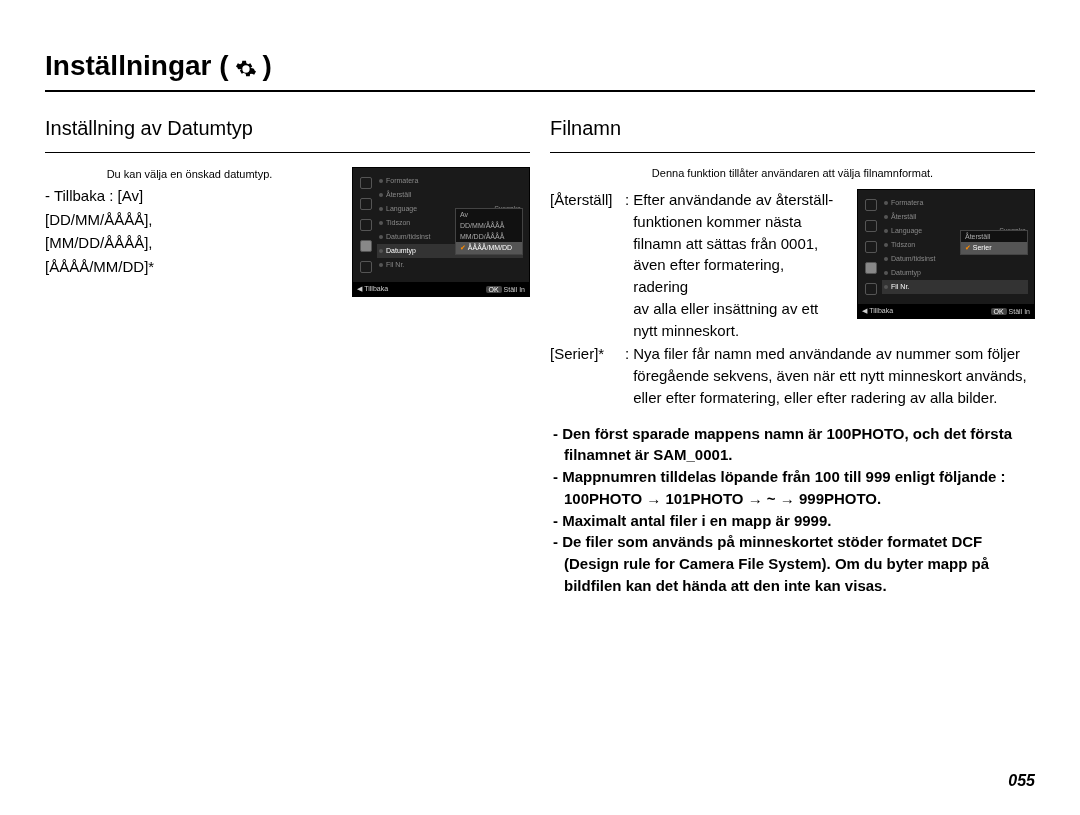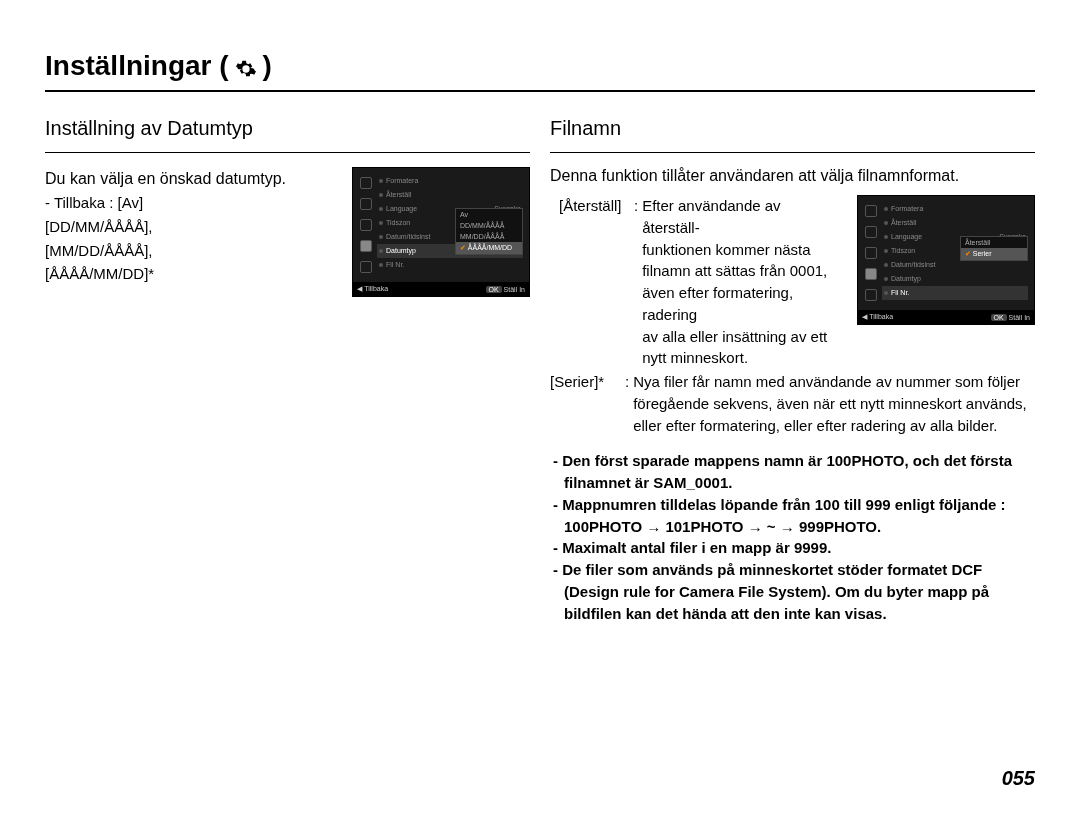--- a/index.html
+++ b/index.html
@@ -4,31 +4,31 @@
 <style>
   * { margin: 0; padding: 0; box-sizing: border-box; }
   body { font-family: Arial, Helvetica, sans-serif; background: #fff; color: #000; }
   .page { width: 1080px; height: 815px; padding: 50px 45px 20px 45px; position: relative; }
   .page-title { font-size: 28px; font-weight: bold; display: flex; align-items: center; gap: 6px; padding-bottom: 8px; border-bottom: 2px solid #000; margin-bottom: 25px; }
   .gear { width: 22px; height: 22px; position: relative; display: inline-block; }
   .gear svg { width: 100%; height: 100%; }
   .columns { display: flex; gap: 20px; }
   .col { flex: 1; }
   .section-title { font-size: 20px; font-weight: normal; padding-bottom: 12px; border-bottom: 1px solid #000; margin-bottom: 14px; }
-  .intro { font-size: 16px; margin-bottom: 10px; }
+  .intro { font-size: 11px; margin-bottom: 10px; text-align: center; }
   .row { display: flex; gap: 18px; align-items: flex-start; }
   .text-block { flex: 1; font-size: 15px; line-height: 1.45; }
   .text-block p { margin-bottom: 2px; }
   .def-row { display: flex; margin-bottom: 2px; }
   .def-key { min-width: 75px; }
   .def-val { flex: 1; }
   .bullet-list { list-style: none; font-size: 15px; line-height: 1.45; margin-top: 14px; font-weight: bold; }
   .bullet-list li { padding-left: 14px; text-indent: -11px; }
   .bullet-list li::before { content: "- "; }
-  .page-num { position: absolute; bottom: 25px; right: 45px; font-size: 20px; font-style: italic; font-weight: bold; }
+  .page-num { position: absolute; bottom: 25px; right: 45px; font-size: 16px; font-style: italic; font-weight: bold; }
   
   .camera-screen { width: 178px; height: 130px; background: #1a1a1a; border: 1px solid #000; font-size: 8px; color: #ccc; position: relative; flex-shrink: 0; }
   .cs-tabs { position: absolute; left: 4px; top: 4px; bottom: 18px; width: 18px; display: flex; flex-direction: column; justify-content: space-around; align-items: center; }
   .cs-tab { width: 12px; height: 12px; border: 1px solid #555; border-radius: 2px; }
   .cs-tab.active { background: #888; }
   .cs-menu { position: absolute; left: 24px; top: 6px; right: 6px; font-size: 7px; line-height: 12px; color: #888; }
   .cs-menu-row { display: flex; justify-content: space-between; padding: 1px 2px; }
   .cs-menu-row.sel { background: #333; color: #fff; }
   .cs-sub { position: absolute; right: 6px; top: 40px; width: 68px; background: #111; border: 1px solid #444; font-size: 7px; }
   .cs-sub div { padding: 2px 4px; color: #aaa; }
@@ -118,21 +118,21 @@
             </div>
           </div>
       </div>
     </div>
 
     <div class="col">
       <h2 class="section-title">Filnamn</h2>
       <p class="intro">Denna funktion tillåter användaren att välja filnamnformat.</p>
 
       <div class="row">
-        <div class="text-block" style="flex:1;margin-left:9px;">
+        <div class="text-block" style="flex:1;">
           <div class="def-row">
             <span class="def-key">[Återställ]</span>
             <span style="margin-right:4px;">:</span>
             <span class="def-val" style="white-space:pre-line;">Efter användande av återställ-
 funktionen kommer nästa
 filnamn att sättas från 0001,
 även efter formatering, radering
 av alla eller insättning av ett
 nytt minneskort.</span>
           </div>

